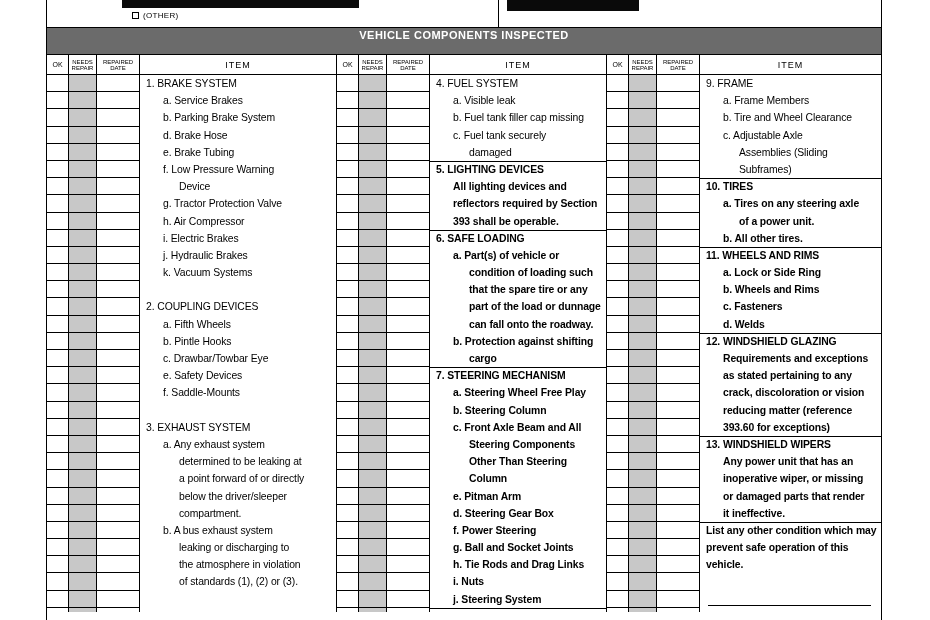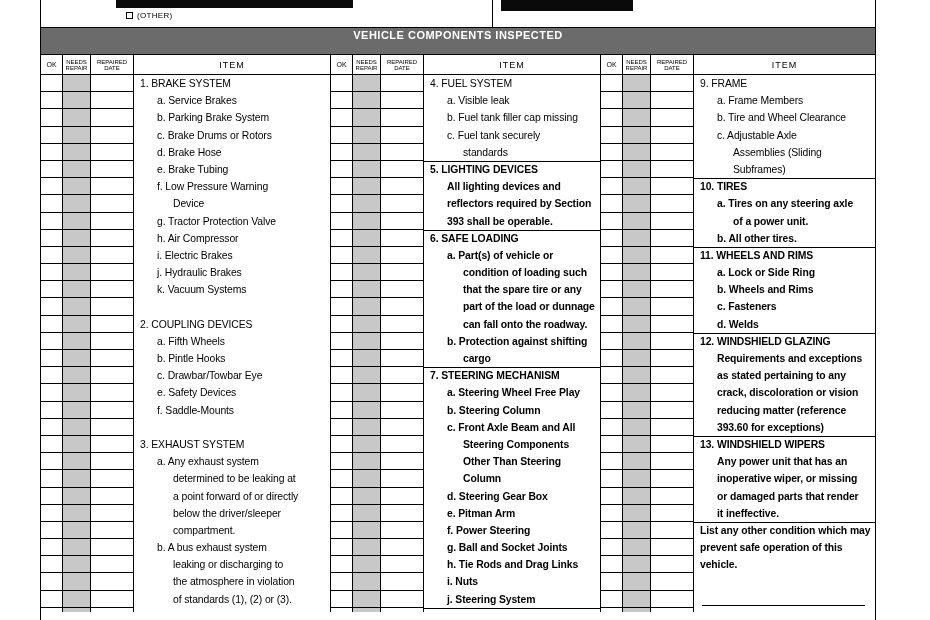--- a/index.html
+++ b/index.html
@@ -4,21 +4,21 @@
 <style>
   * { box-sizing: border-box; }
   html,body { margin:0; padding:0; }
   body {
     width:930px; height:620px; overflow:hidden;
     background:#ffffff; color:#000;
     font-family:"Liberation Sans", sans-serif;
     position:relative;
   }
   .form {
-    position:absolute; left:40px; top:0; width:836px; height:620px;
+    position:absolute; left:46px; top:0; width:836px; height:620px;
     border-left:1px solid #000; border-right:1px solid #000;
   }
   .toprow { display:flex; height:27px; }
   .topleft { width:452px; border-right:1px solid #000; padding-left:75px; }
   .bar1 { width:237px; height:8px; background:#0a0a0a; }
   .otherline { display:flex; align-items:center; margin-top:3px; }
   .cb { width:7px; height:7px; border:1px solid #000; display:inline-block; margin-left:10px; background:#fff; }
   .otherlabel { font-size:8px; margin-left:4px; letter-spacing:0.3px; }
   .topright { flex:1; }
   .bar2 { width:132px; height:11px; background:#0a0a0a; margin-left:8px; }
@@ -179,21 +179,20 @@
             <div class="ccell"></div>
             <div class="ccell"></div>
             <div class="ccell"></div>
             <div class="ccell"></div>
           </div>
           <div class="itemcol">
             <div class="section">
               <div class="line i0">1.  BRAKE SYSTEM</div>
               <div class="line i1">a.  Service Brakes</div>
               <div class="line i1">b.  Parking Brake System</div>
-              <div class="line i1">c.  Brake Drums or Rotors</div>
               <div class="line i1">d.  Brake Hose</div>
               <div class="line i1">e.  Brake Tubing</div>
               <div class="line i1">f.  Low Pressure Warning</div>
               <div class="line i2">Device</div>
               <div class="line i1">g.  Tractor Protection Valve</div>
               <div class="line i1">h.  Air Compressor</div>
               <div class="line i1">i.  Electric Brakes</div>
               <div class="line i1">j.  Hydraulic Brakes</div>
               <div class="line i1">k.  Vacuum Systems</div>
               <div class="line i0"></div>
@@ -331,21 +330,21 @@
             <div class="ccell"></div>
             <div class="ccell"></div>
             <div class="ccell"></div>
           </div>
           <div class="itemcol">
             <div class="section">
               <div class="line i0">4.  FUEL SYSTEM</div>
               <div class="line i1">a.  Visible leak</div>
               <div class="line i1">b.  Fuel tank filler cap missing</div>
               <div class="line i1">c.  Fuel tank securely</div>
-              <div class="line i2">standards</div>
+              <div class="line i2">damaged</div>
             </div>
             <div class="section rule">
               <div class="line i0">5.  LIGHTING DEVICES</div>
               <div class="line i1">All lighting devices and</div>
               <div class="line i1">reflectors required by Section</div>
               <div class="line i1">393 shall be operable.</div>
             </div>
             <div class="section rule">
               <div class="line i0">6.  SAFE LOADING</div>
               <div class="line i1">a.  Part(s) of vehicle or</div>
@@ -357,22 +356,22 @@
               <div class="line i2">cargo</div>
             </div>
             <div class="section rule">
               <div class="line i0">7.  STEERING MECHANISM</div>
               <div class="line i1">a.  Steering Wheel Free Play</div>
               <div class="line i1">b.  Steering Column</div>
               <div class="line i1">c.  Front Axle Beam and All</div>
               <div class="line i2">Steering Components</div>
               <div class="line i2">Other Than Steering</div>
               <div class="line i2">Column</div>
+              <div class="line i1">e.  Pitman Arm</div>
               <div class="line i1">d.  Steering Gear Box</div>
-              <div class="line i1">e.  Pitman Arm</div>
               <div class="line i1">f.  Power Steering</div>
               <div class="line i1">g.  Ball and Socket Joints</div>
               <div class="line i1">h.  Tie Rods and Drag Links</div>
               <div class="line i1">i.  Nuts</div>
               <div class="line i1">j.  Steering System</div>
             </div>
             <div class="section rule">
               <div class="line i0">8.  SUSPENSION</div>
             </div>
           </div>

